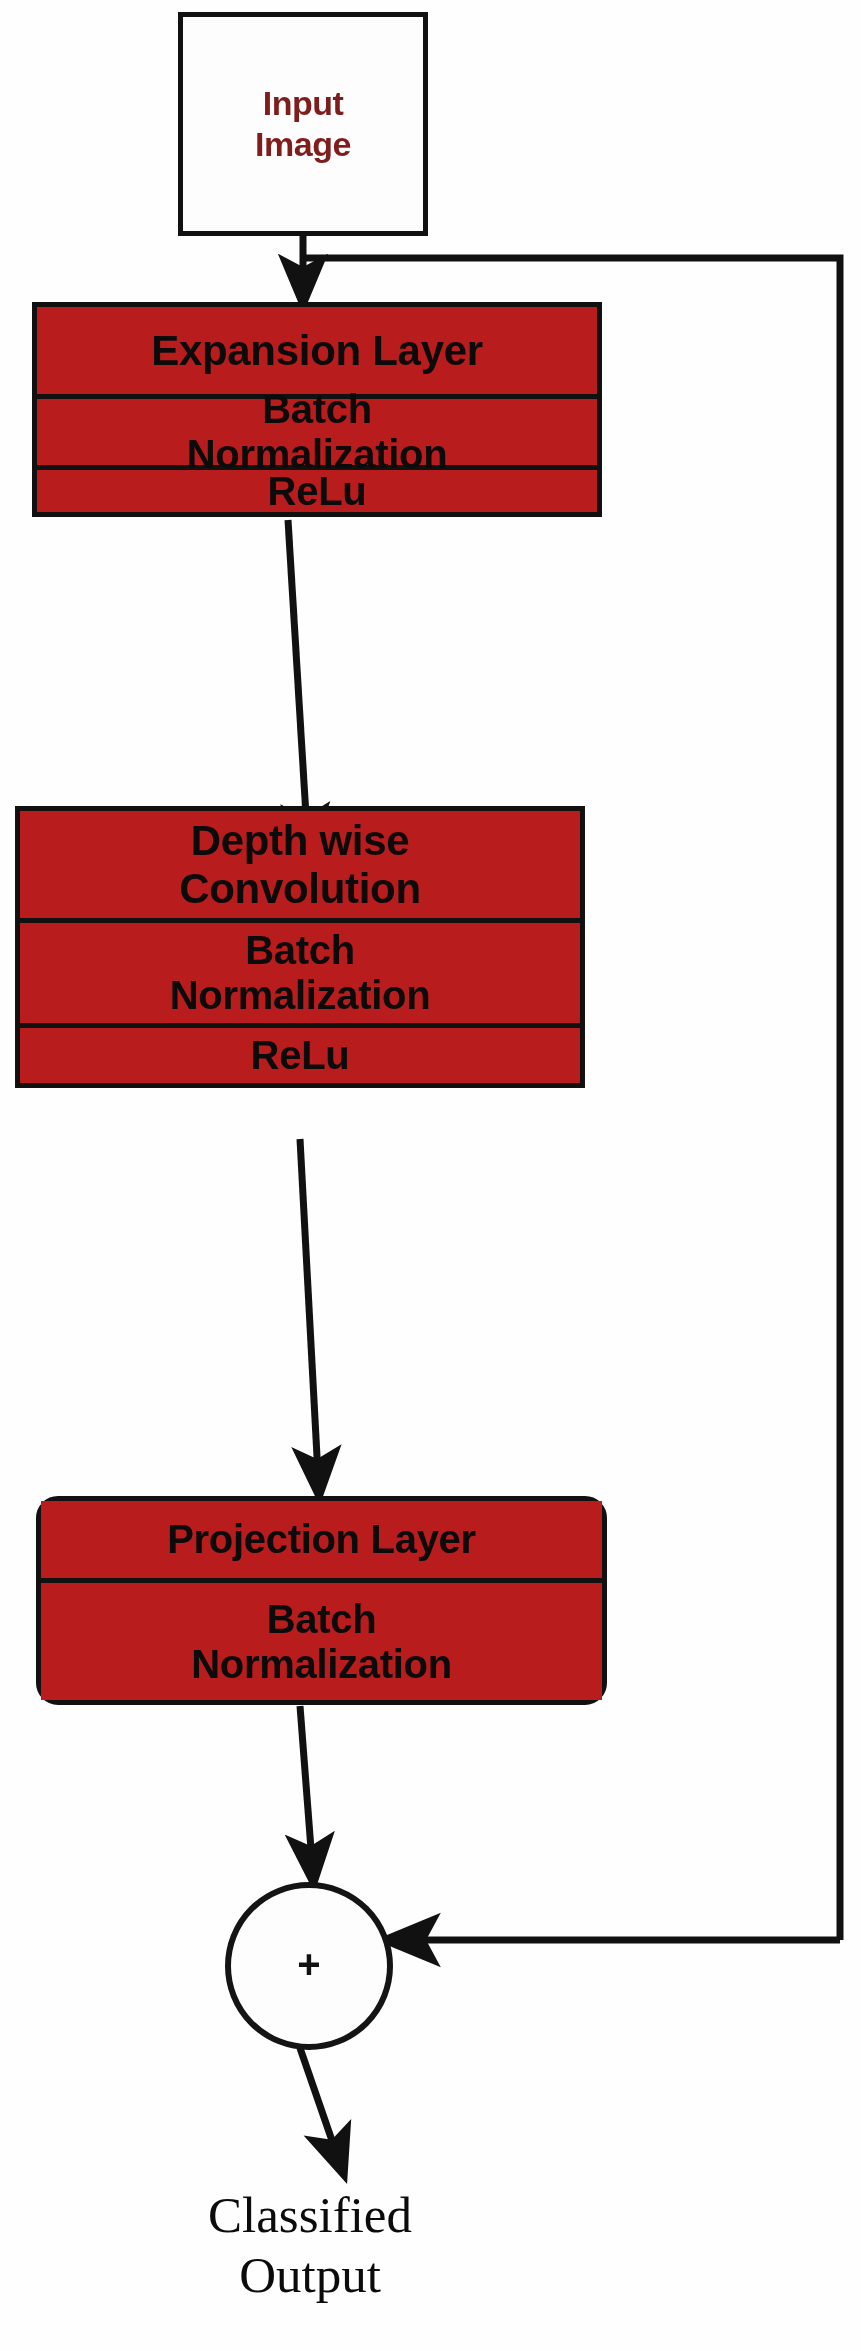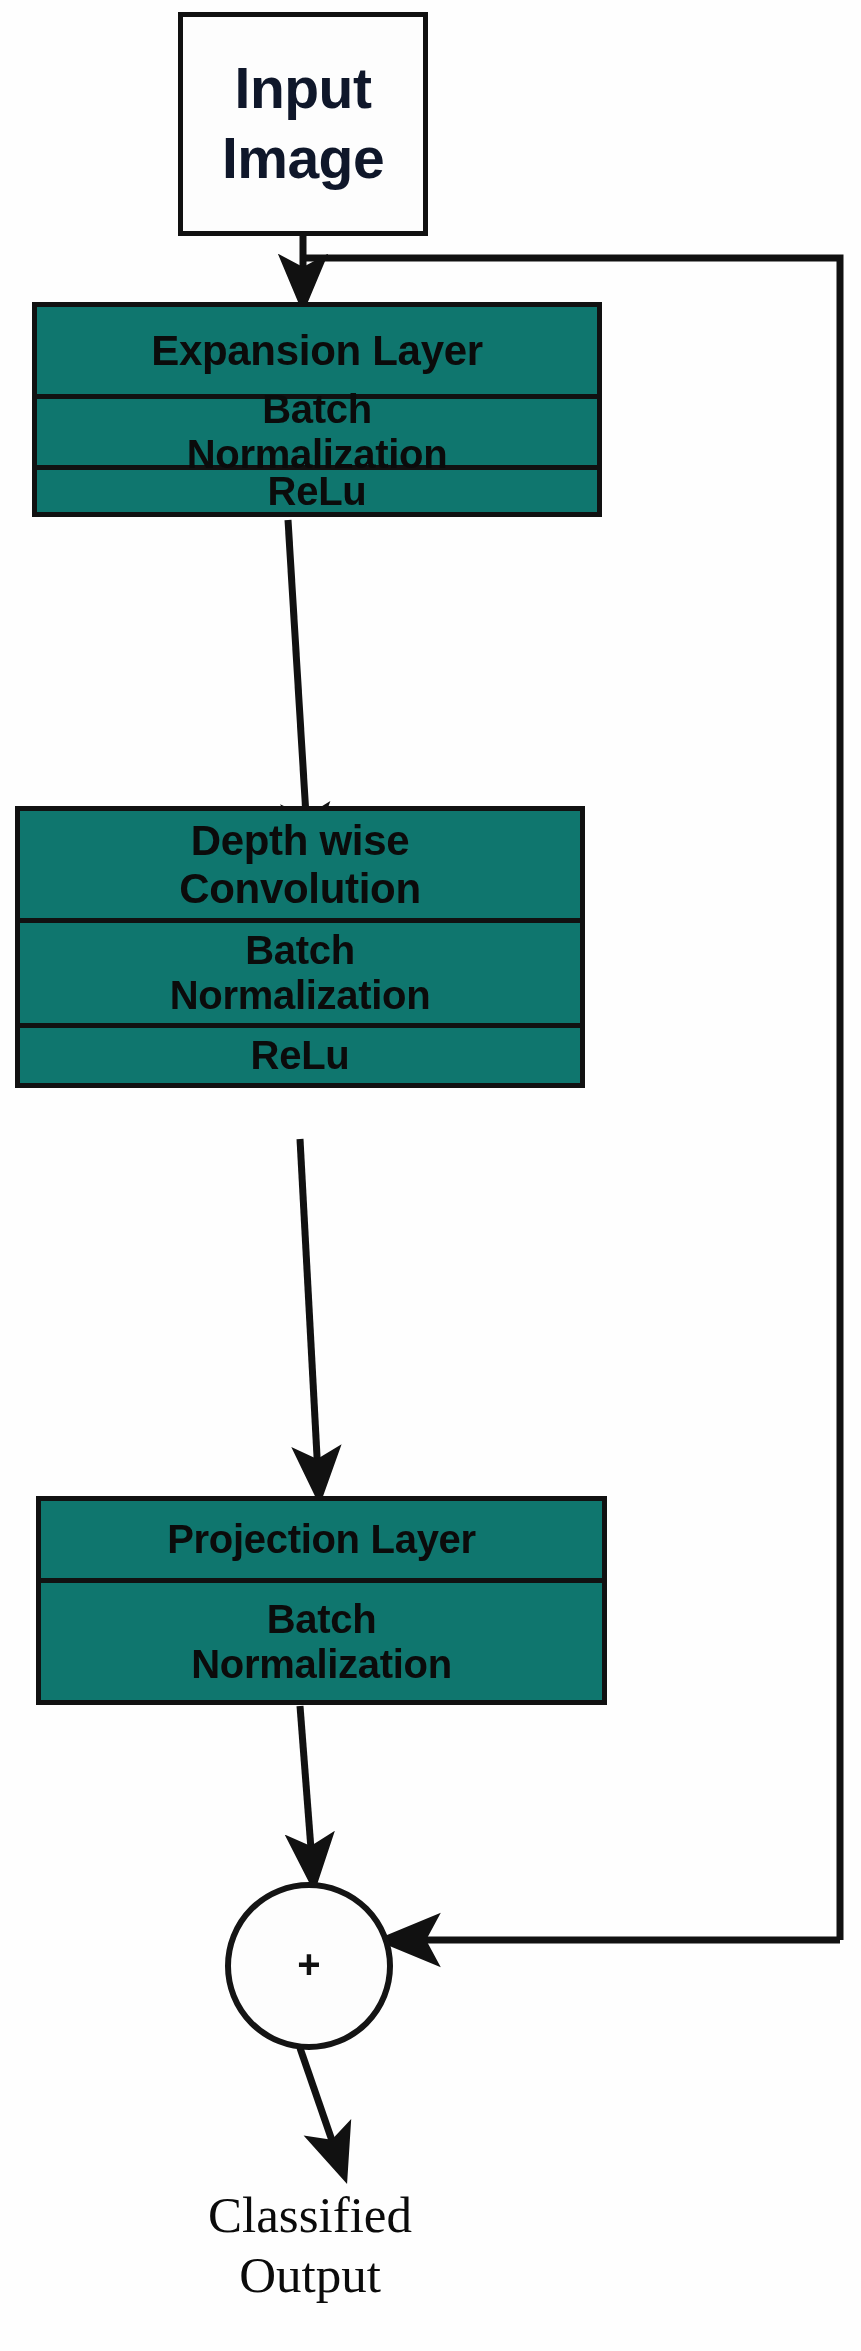--- a/index.html
+++ b/index.html
@@ -33,21 +33,21 @@
     display: flex;
     flex-direction: column;
   }
   .stack .cell {
     box-sizing: border-box;
     display: flex;
     align-items: center;
     justify-content: center;
     text-align: center;
     border-bottom: 5px solid #111111;
-    background: #0f766e;
+    background: #b91c1c;
     color: #0b0b0b;
     font-weight: bold;
     letter-spacing: -0.3px;
     line-height: 1.12;
     padding: 0 6px;
   }
   .stack .cell:last-child {
     border-bottom: none;
   }
 
@@ -70,23 +70,23 @@
     left: 178px;
     top: 12px;
     width: 250px;
     height: 224px;
     display: flex;
     align-items: center;
     justify-content: center;
     text-align: center;
   }
   #input-image-box .box-label {
-    font-size: 57px;
+    font-size: 34px;
     font-weight: bold;
-    color: #0f172a;
+    color: #7f1d1d;
     line-height: 1.22;
     letter-spacing: -0.5px;
   }
 
   
   #block-expansion {
     left: 32px;
     top: 302px;
     width: 570px;
     height: 215px;
@@ -105,20 +105,21 @@
   #block-depthwise .cell.c0 { height: 112px; font-size: 42px; }
   #block-depthwise .cell.c1 { height: 105px; font-size: 40px; }
   #block-depthwise .cell.c2 { height: 55px;  font-size: 40px; }
 
   
   #block-projection {
     left: 36px;
     top: 1496px;
     width: 571px;
     height: 209px;
+    border-radius: 22px;
   }
   #block-projection .cell.c0 { height: 82px;  font-size: 40px; }
   #block-projection .cell.c1 { height: 117px; font-size: 40px; }
 
   
   #add-node {
     position: absolute;
     left: 225px;
     top: 1882px;
     width: 168px;

